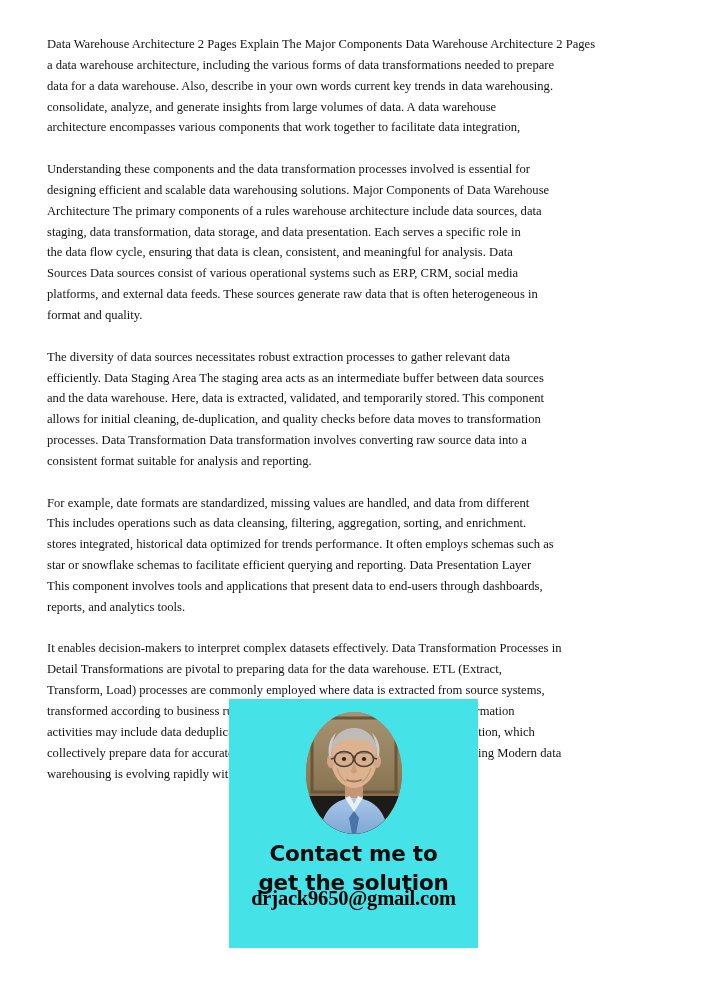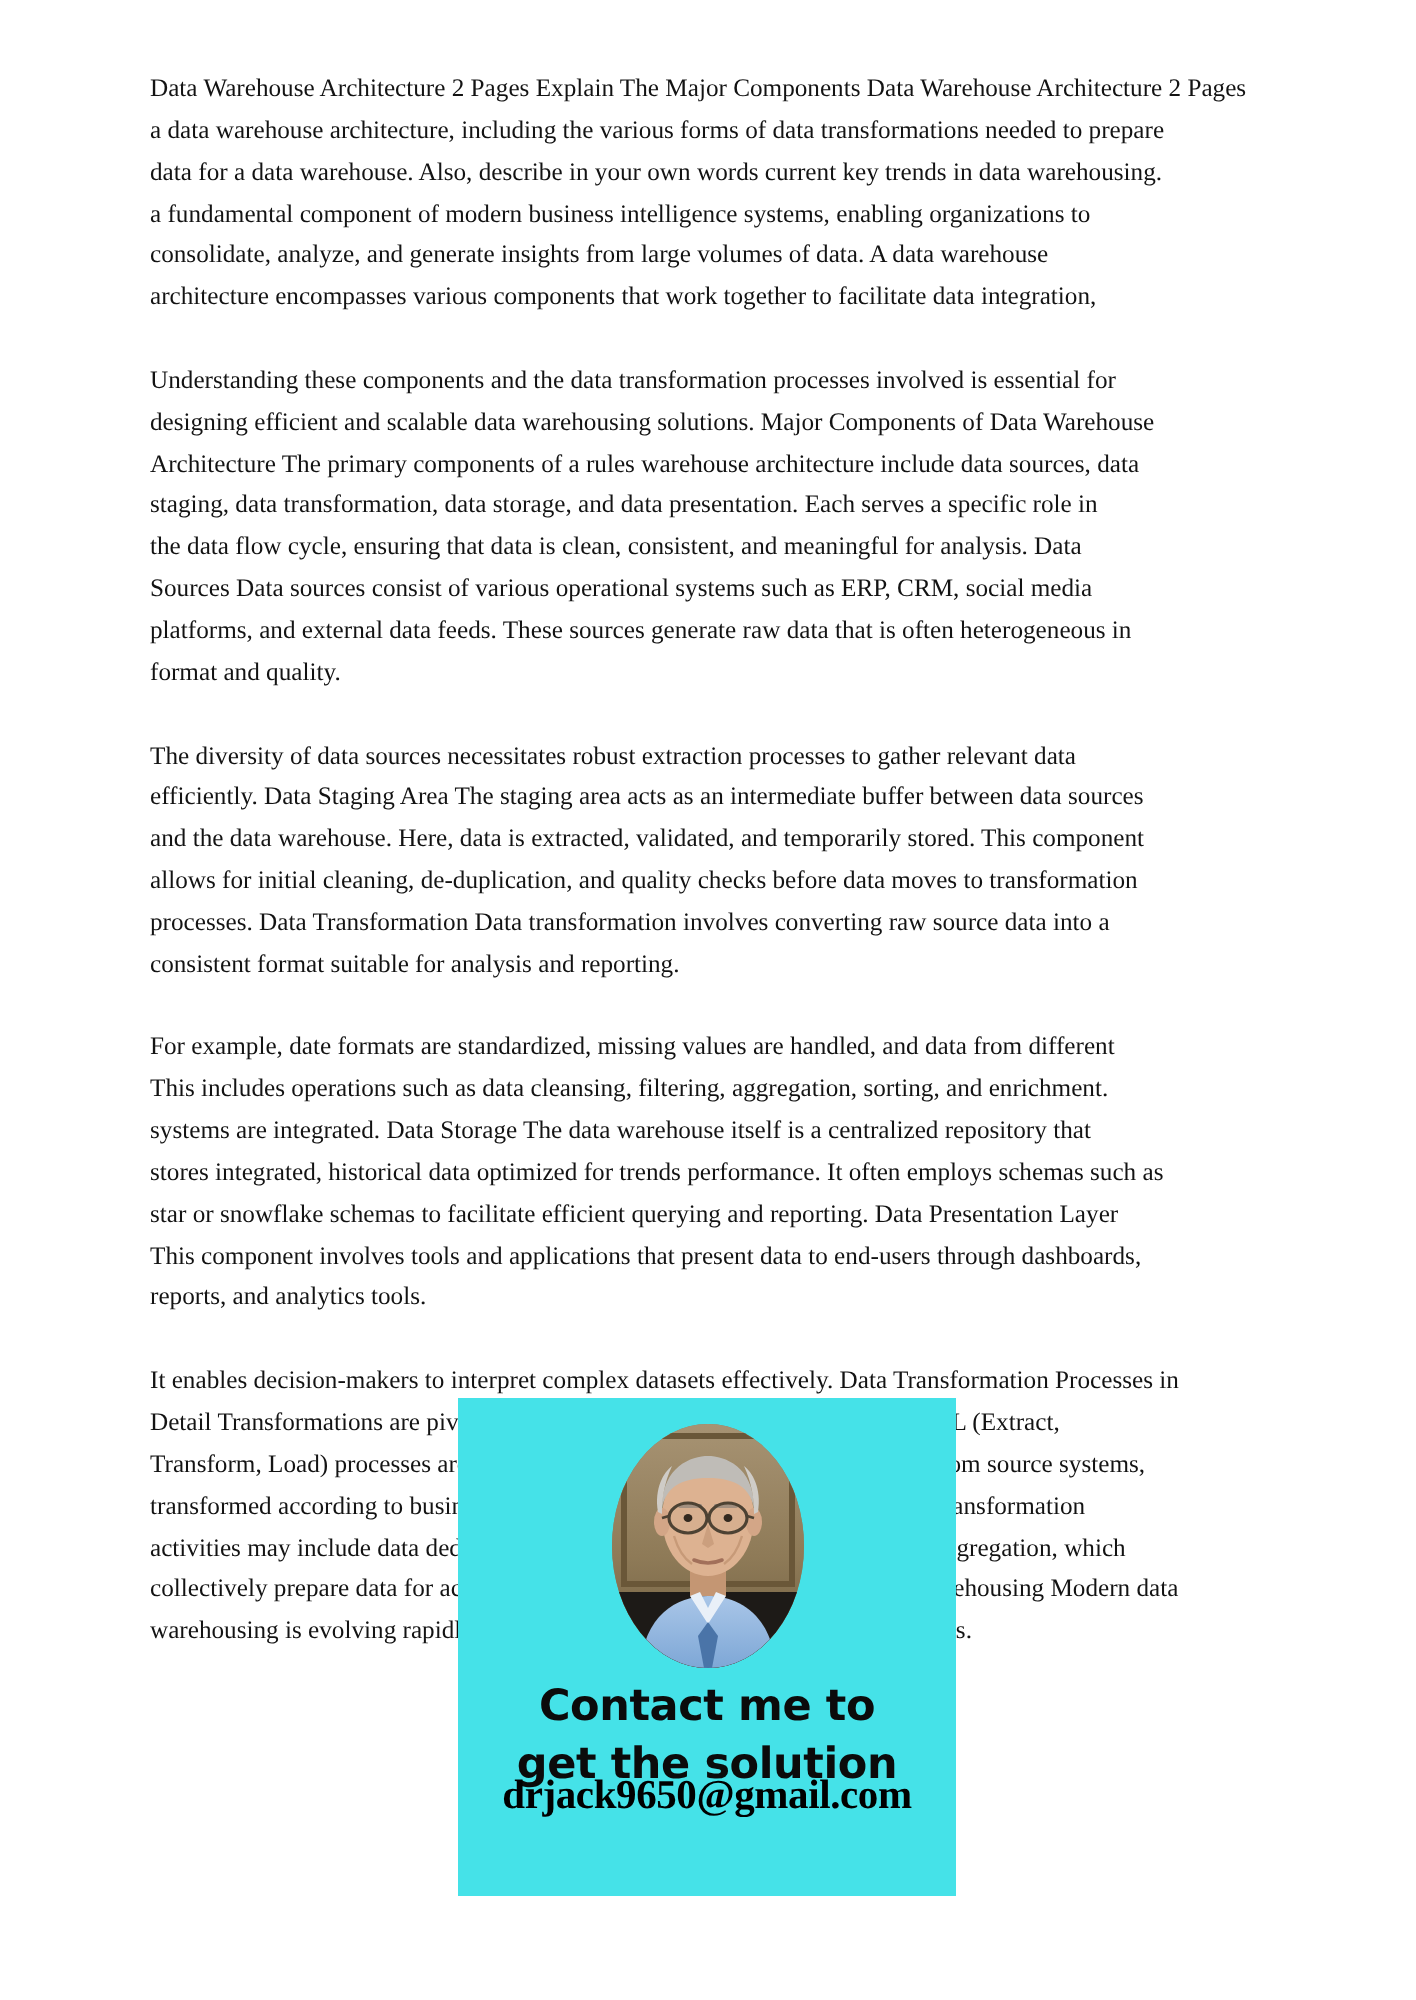--- a/index.html
+++ b/index.html
@@ -34,21 +34,21 @@
     line-height: 20.85px;
     text-align: left;
   }
 
   .para {
     margin: 0 0 20.85px 0;
     white-space: normal;
   }
   .para:last-child { margin-bottom: 0; }
 
-  .line { display: block; white-space: pre; margin-left: 28px; }
+  .line { display: block; white-space: pre; }
 
   
   #contact-card {
     position: absolute;
     left: 229px;
     top: 699px;
     width: 249px;
     height: 249px;
     background: #45e2e8;
     overflow: hidden;
@@ -99,21 +99,20 @@
 <body>
 
 <div id="page">
 
   <div id="doc-body">
 
     <p class="para">
       <span class="line">Data Warehouse Architecture 2 Pages Explain The Major Components Data Warehouse Architecture 2 Pages</span>
       <span class="line">a data warehouse architecture, including the various forms of data transformations needed to prepare</span>
       <span class="line">data for a data warehouse. Also, describe in your own words current key trends in data warehousing.</span>
-      <span class="line">a fundamental component of modern business intelligence systems, enabling organizations to</span>
       <span class="line">consolidate, analyze, and generate insights from large volumes of data. A data warehouse</span>
       <span class="line">architecture encompasses various components that work together to facilitate data integration,</span>
     </p>
 
     <p class="para">
       <span class="line">Understanding these components and the data transformation processes involved is essential for</span>
       <span class="line">designing efficient and scalable data warehousing solutions. Major Components of Data Warehouse</span>
       <span class="line">Architecture The primary components of a rules warehouse architecture include data sources, data</span>
       <span class="line">staging, data transformation, data storage, and data presentation. Each serves a specific role in</span>
       <span class="line">the data flow cycle, ensuring that data is clean, consistent, and meaningful for analysis. Data</span>
@@ -127,21 +126,20 @@
       <span class="line">efficiently. Data Staging Area The staging area acts as an intermediate buffer between data sources</span>
       <span class="line">and the data warehouse. Here, data is extracted, validated, and temporarily stored. This component</span>
       <span class="line">allows for initial cleaning, de-duplication, and quality checks before data moves to transformation</span>
       <span class="line">processes. Data Transformation Data transformation involves converting raw source data into a</span>
       <span class="line">consistent format suitable for analysis and reporting.</span>
     </p>
 
     <p class="para">
       <span class="line">For example, date formats are standardized, missing values are handled, and data from different</span>
       <span class="line">This includes operations such as data cleansing, filtering, aggregation, sorting, and enrichment.</span>
-      <span class="line">systems are integrated. Data Storage The data warehouse itself is a centralized repository that</span>
       <span class="line">stores integrated, historical data optimized for trends performance. It often employs schemas such as</span>
       <span class="line">star or snowflake schemas to facilitate efficient querying and reporting. Data Presentation Layer</span>
       <span class="line">This component involves tools and applications that present data to end-users through dashboards,</span>
       <span class="line">reports, and analytics tools.</span>
     </p>
 
     <p class="para">
       <span class="line">It enables decision-makers to interpret complex datasets effectively. Data Transformation Processes in</span>
       <span class="line">Detail Transformations are pivotal to preparing data for the data warehouse. ETL (Extract,</span>
       <span class="line">Transform, Load) processes are commonly employed where data is extracted from source systems,</span>

